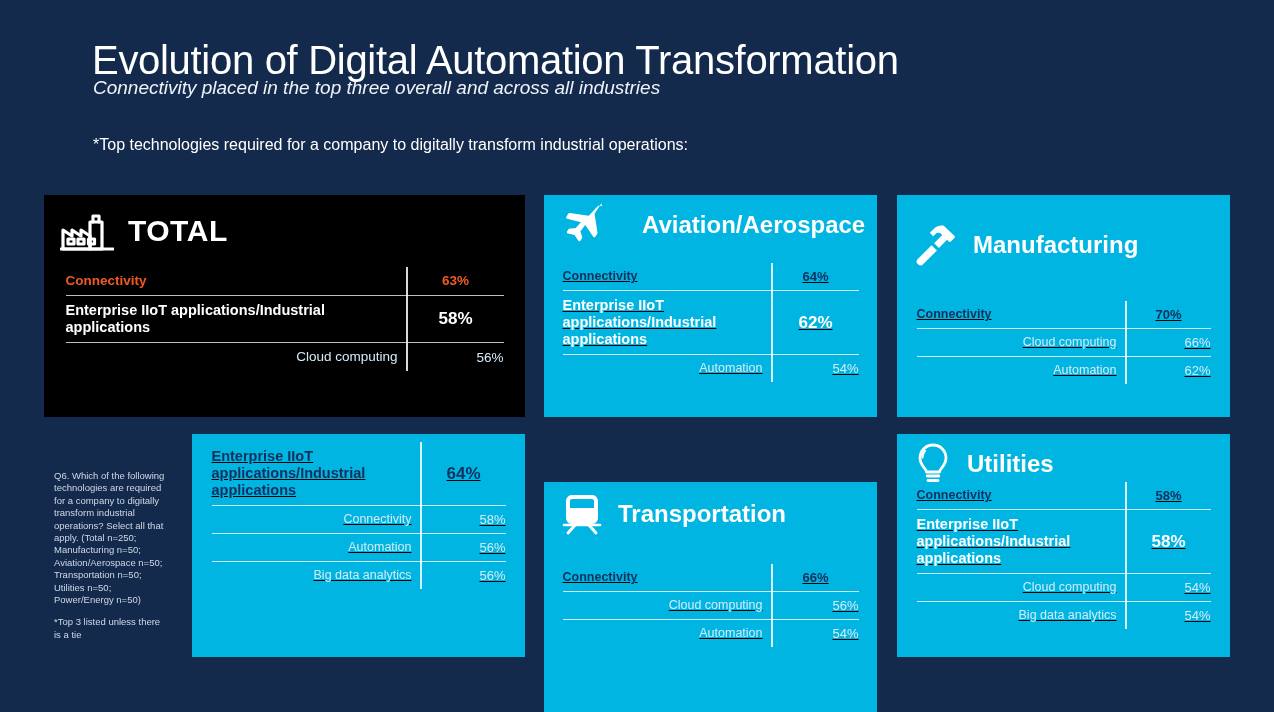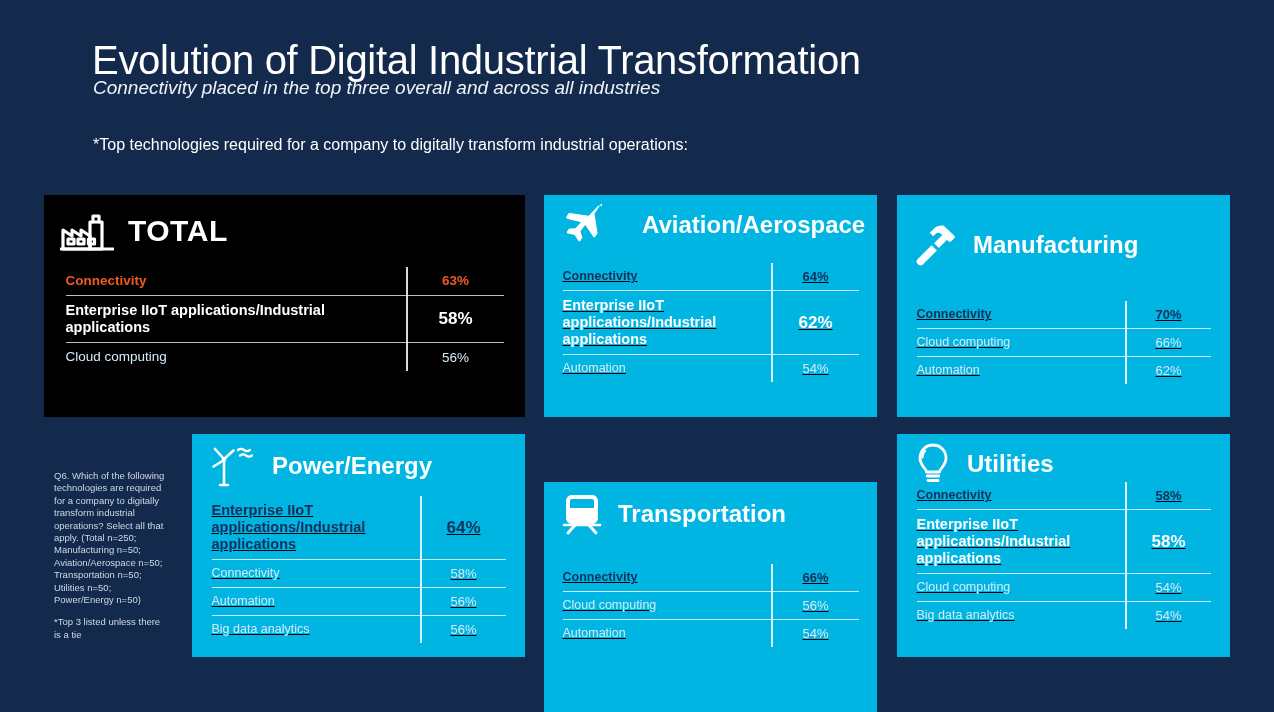--- a/index.html
+++ b/index.html
@@ -83,21 +83,21 @@
     padding:6px 0;
   }
   .vdivider{
     position:absolute;top:0;bottom:0;
     width:1.5px;background:rgba(255,255,255,0.85);
   }
 
   
   .em-orange{color:#ef5a24;font-weight:700;font-size:13.5px;}
   .em-bold-white{color:#ffffff;font-weight:700;}
-  .em-light{color:#d6ebf8;font-weight:400;}
+  .em-light{color:#d6ebf8;font-weight:400;text-align:right;}
   .em-navy{color:#11305c;font-weight:700;}
 
   
   #panel-total{
     left:44px;top:195px;width:481px;height:222px;
     background:#000000;
   }
   #panel-total .panel-header{padding-top:14px;}
   #panel-total .tech-table{width:438px;margin-top:14px;}
   #panel-total .tech-label{font-size:13.5px;}
@@ -136,21 +136,21 @@
 
   #panel-utilities{left:897px;top:434px;width:333px;height:223px;}
   #panel-utilities .panel-header{padding-top:8px;}
   #panel-utilities .tech-table{width:294px;margin-top:-4px;}
   #panel-utilities .tech-value{width:84px;}
   #panel-utilities .vdivider{right:84px;}
 </style>
 </head>
 <body>
 
-<div class="slide-title">Evolution of Digital Industrial Transformation</div>
+<div class="slide-title">Evolution of Digital Automation Transformation</div>
 <div class="slide-subtitle">Connectivity placed in the top three overall and across all industries</div>
 <div class="slide-note">*Top technologies required for a company to digitally transform industrial operations:</div>
 
 <div class="footnote">
   <span>Q6. Which of the following technologies are required for a company to digitally transform industrial operations? Select all that apply.</span>
   <span>(Total n=250; Manufacturing n=50; Aviation/Aerospace n=50; Transportation n=50; Utilities n=50; Power/Energy n=50)</span>
   <span class="fn-gap"></span>
   <span>*Top 3 listed unless there is a tie</span>
 </div>
 
@@ -238,35 +238,20 @@
       <span class="tech-value em-light">66%</span>
     </div>
     <div class="tech-row">
       <span class="tech-label em-light">Automation</span>
       <span class="tech-value em-light">62%</span>
     </div>
   </div>
 </div>
 
 <div class="panel panel-light" id="panel-power">
-  <div class="panel-header">
-    <span class="icon-wrap">
-      <svg width="50" height="44" viewBox="0 0 50 44" fill="none" stroke="#ffffff" stroke-width="2.6" stroke-linecap="round" stroke-linejoin="round">
-        <path d="M16 16 V41"></path>
-        <path d="M12 41 H20"></path>
-        <path d="M16 15 L7 5"></path>
-        <path d="M16 15 L25.5 6.5"></path>
-        <path d="M16 16 L5.5 22.5"></path>
-        <circle cx="16" cy="15.5" r="2.2" fill="#ffffff" stroke="none"></circle>
-        <path d="M30 6 q3-2.2 6 0 t6 0" stroke-width="2.3"></path>
-        <path d="M32 11.5 q3-2.2 6 0 t6 0" stroke-width="2.3"></path>
-      </svg>
-    </span>
-    <span class="panel-title">Power/Energy</span>
-  </div>
   <div class="tech-table">
     <div class="vdivider"></div>
 
     <div class="tech-row">
       <span class="tech-label em-navy" style="font-size:14.5px;">Enterprise IIoT applications/Industrial applications</span>
       <span class="tech-value em-navy" style="font-size:17px;">64%</span>
     </div>
     <div class="tech-row">
       <span class="tech-label em-light">Connectivity</span>
       <span class="tech-value em-light">58%</span>

